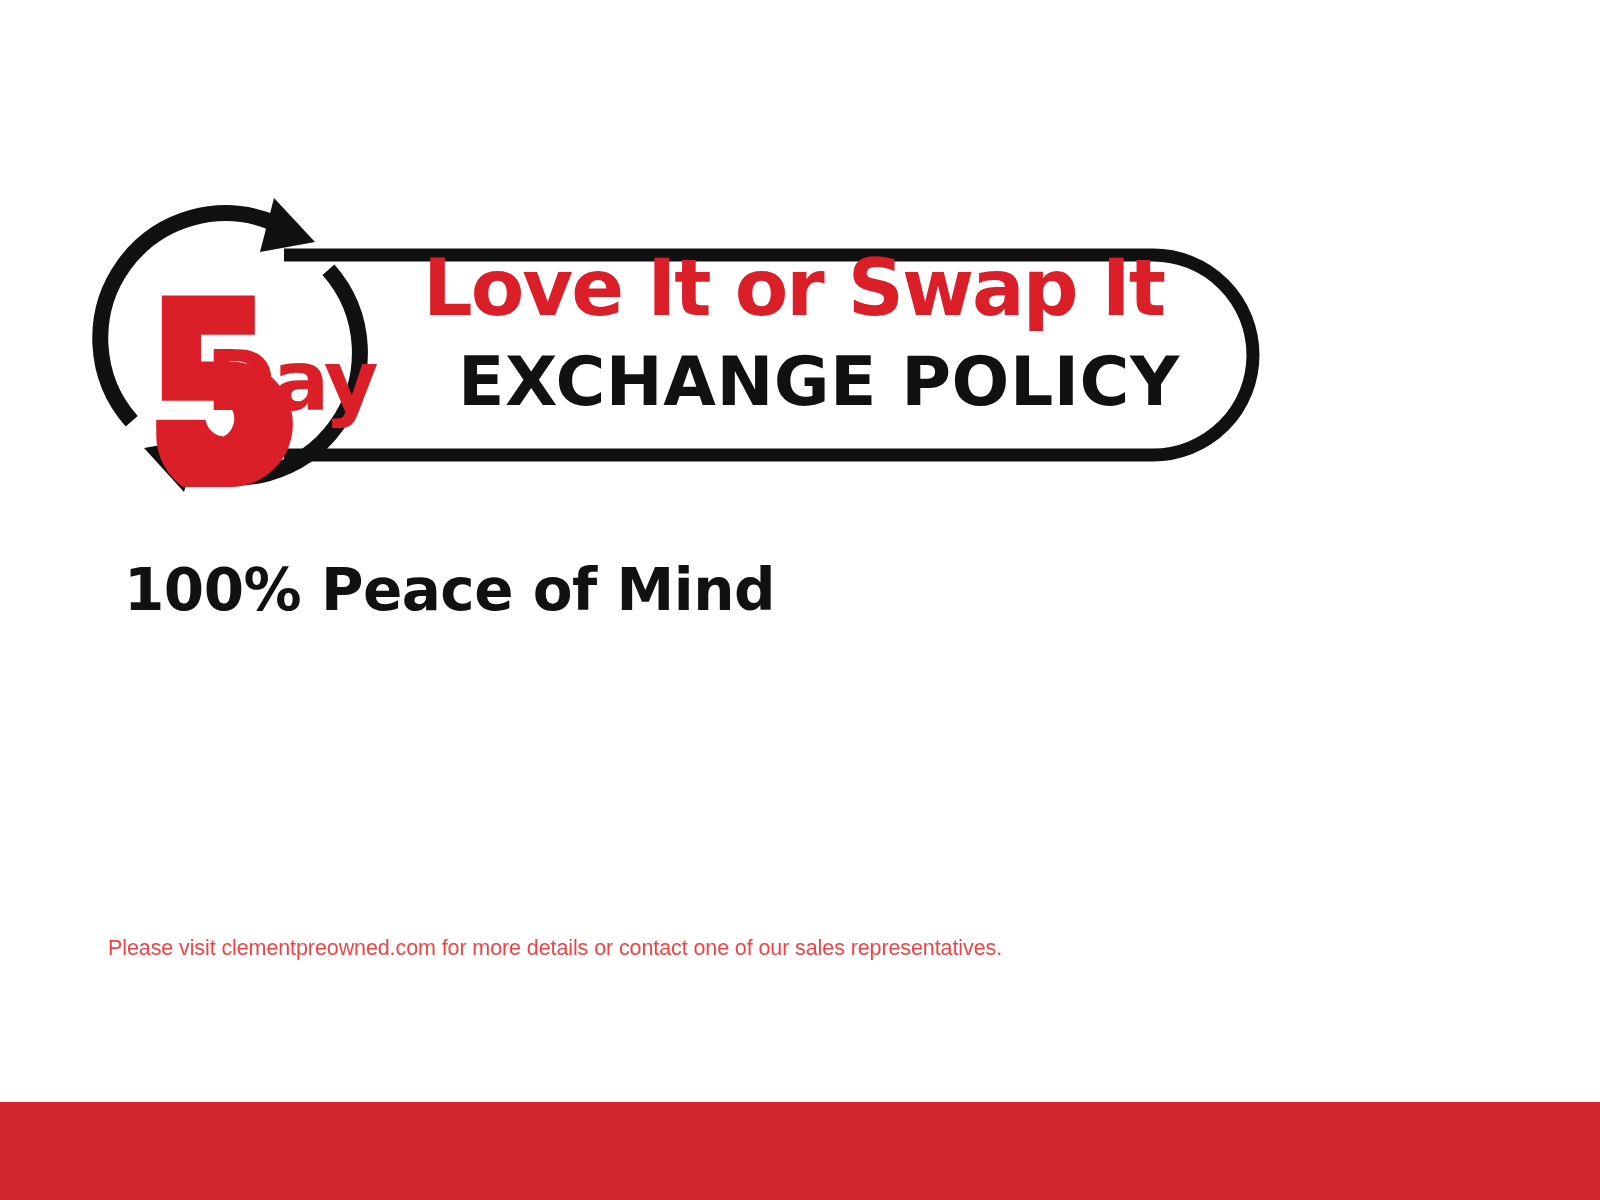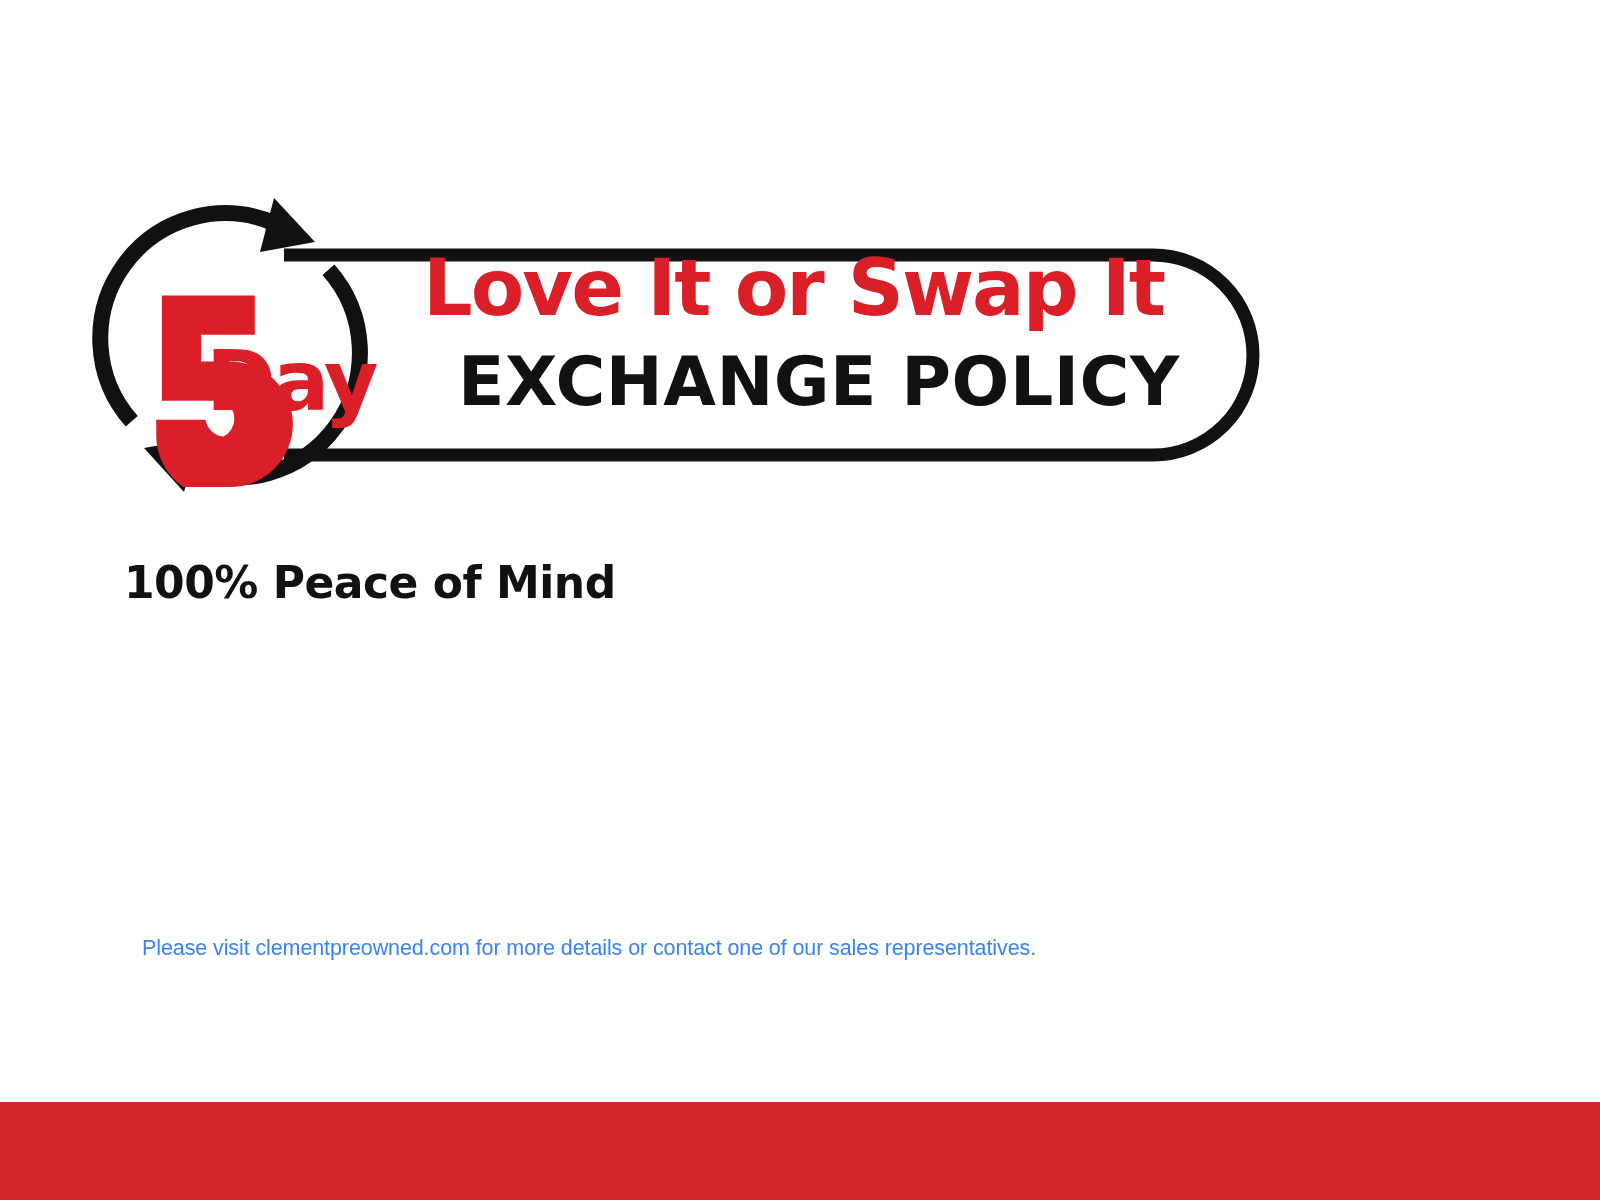--- a/index.html
+++ b/index.html
@@ -35,47 +35,47 @@
   #copy-block {
     position:absolute;
     left:124px;
     top:560px;
     width:1300px;
   }
 
   #headline {
     font-family:"DejaVu Sans", sans-serif;
     font-weight:bold;
-    font-size:44px;
+    font-size:58px;
     line-height:1.05;
     letter-spacing:-0.5px;
     color:#111111;
     white-space:nowrap;
   }
 
   #body-copy {
     margin-top:45px;
     font-family:"Liberation Sans", sans-serif;
     font-weight:normal;
     font-size:45px;
     line-height:60px;
     letter-spacing:-0.2px;
     color:#1a1a1a;
     width:1190px;
   }
 
   #fine-print {
     position:absolute;
-    left:142px;
+    left:108px;
     top:935px;
     font-family:"Liberation Sans", sans-serif;
     font-size:21.5px;
     line-height:1.3;
     letter-spacing:-0.1px;
-    color:#3b82f6;
+    color:#ef4444;
     white-space:nowrap;
   }
 
   
   #bottom-bar {
     position:absolute;
     left:0;
     bottom:0;
     width:1600px;
     height:98px;

